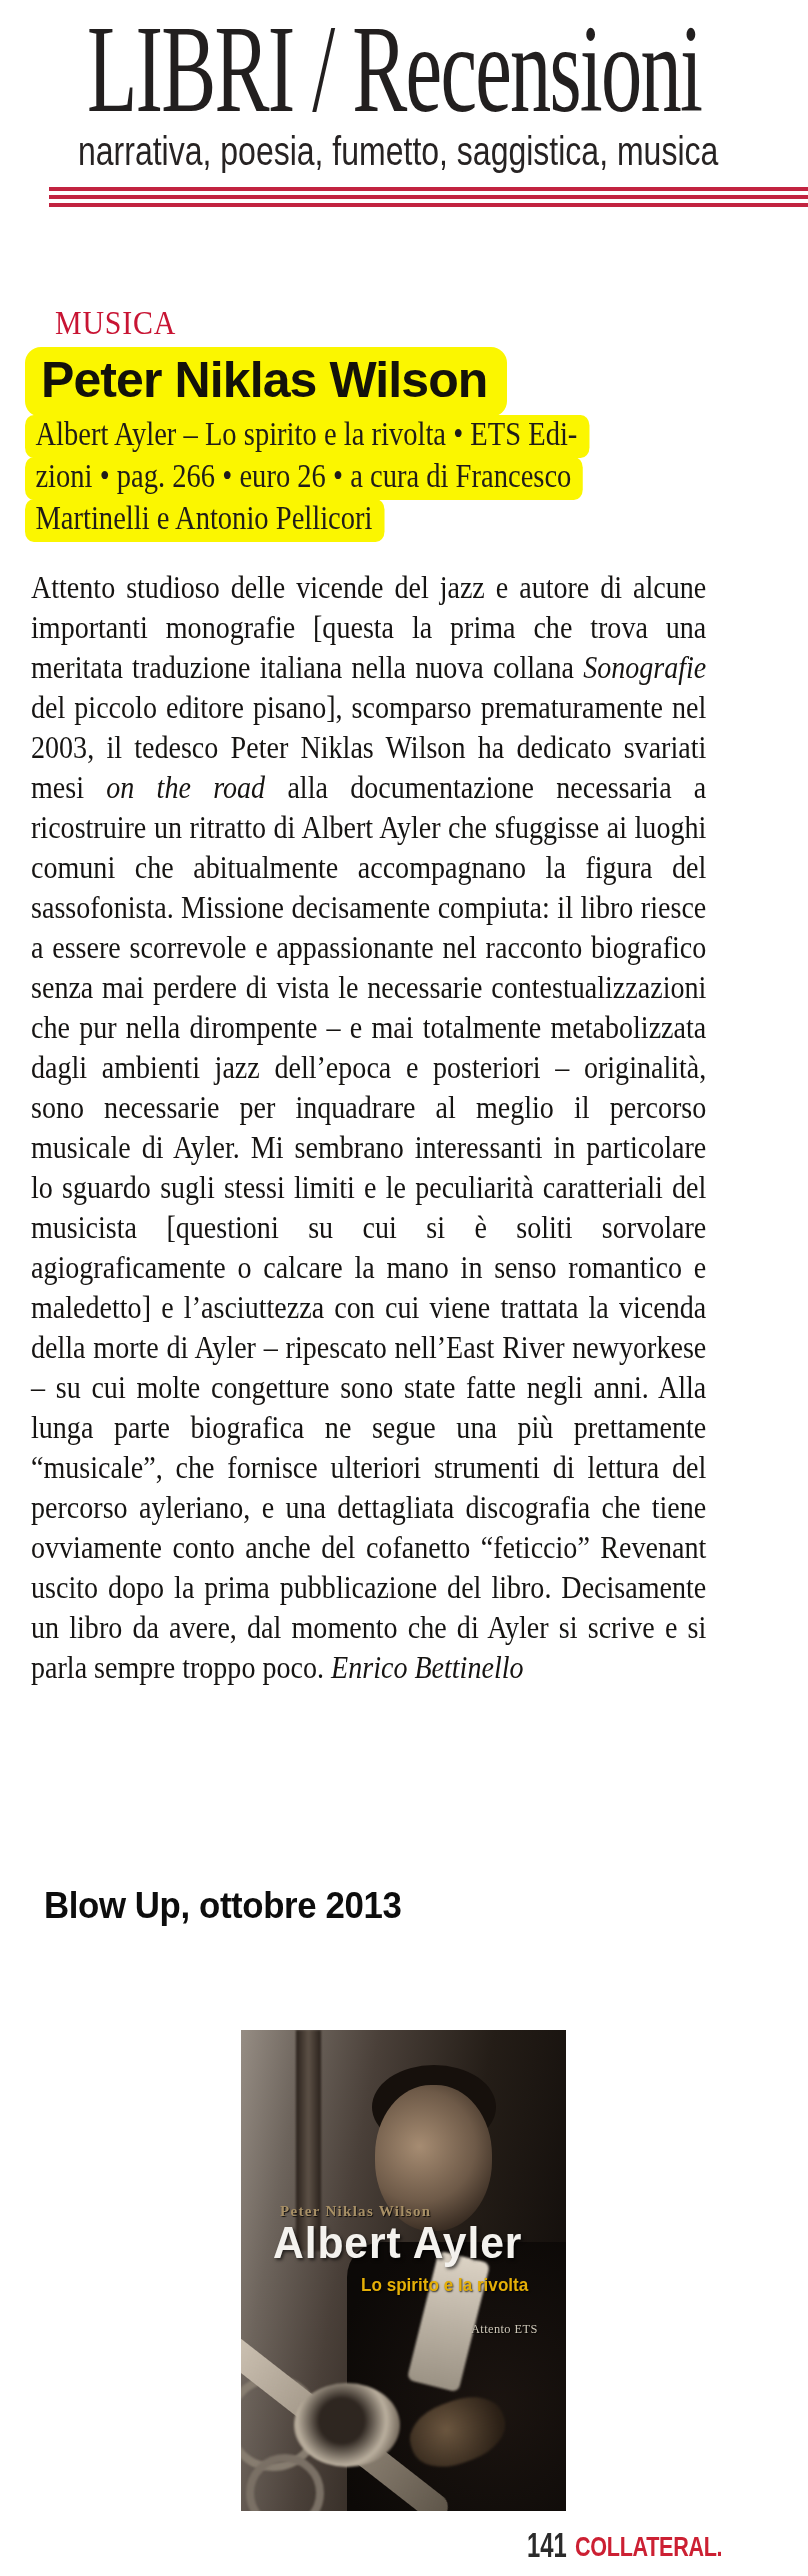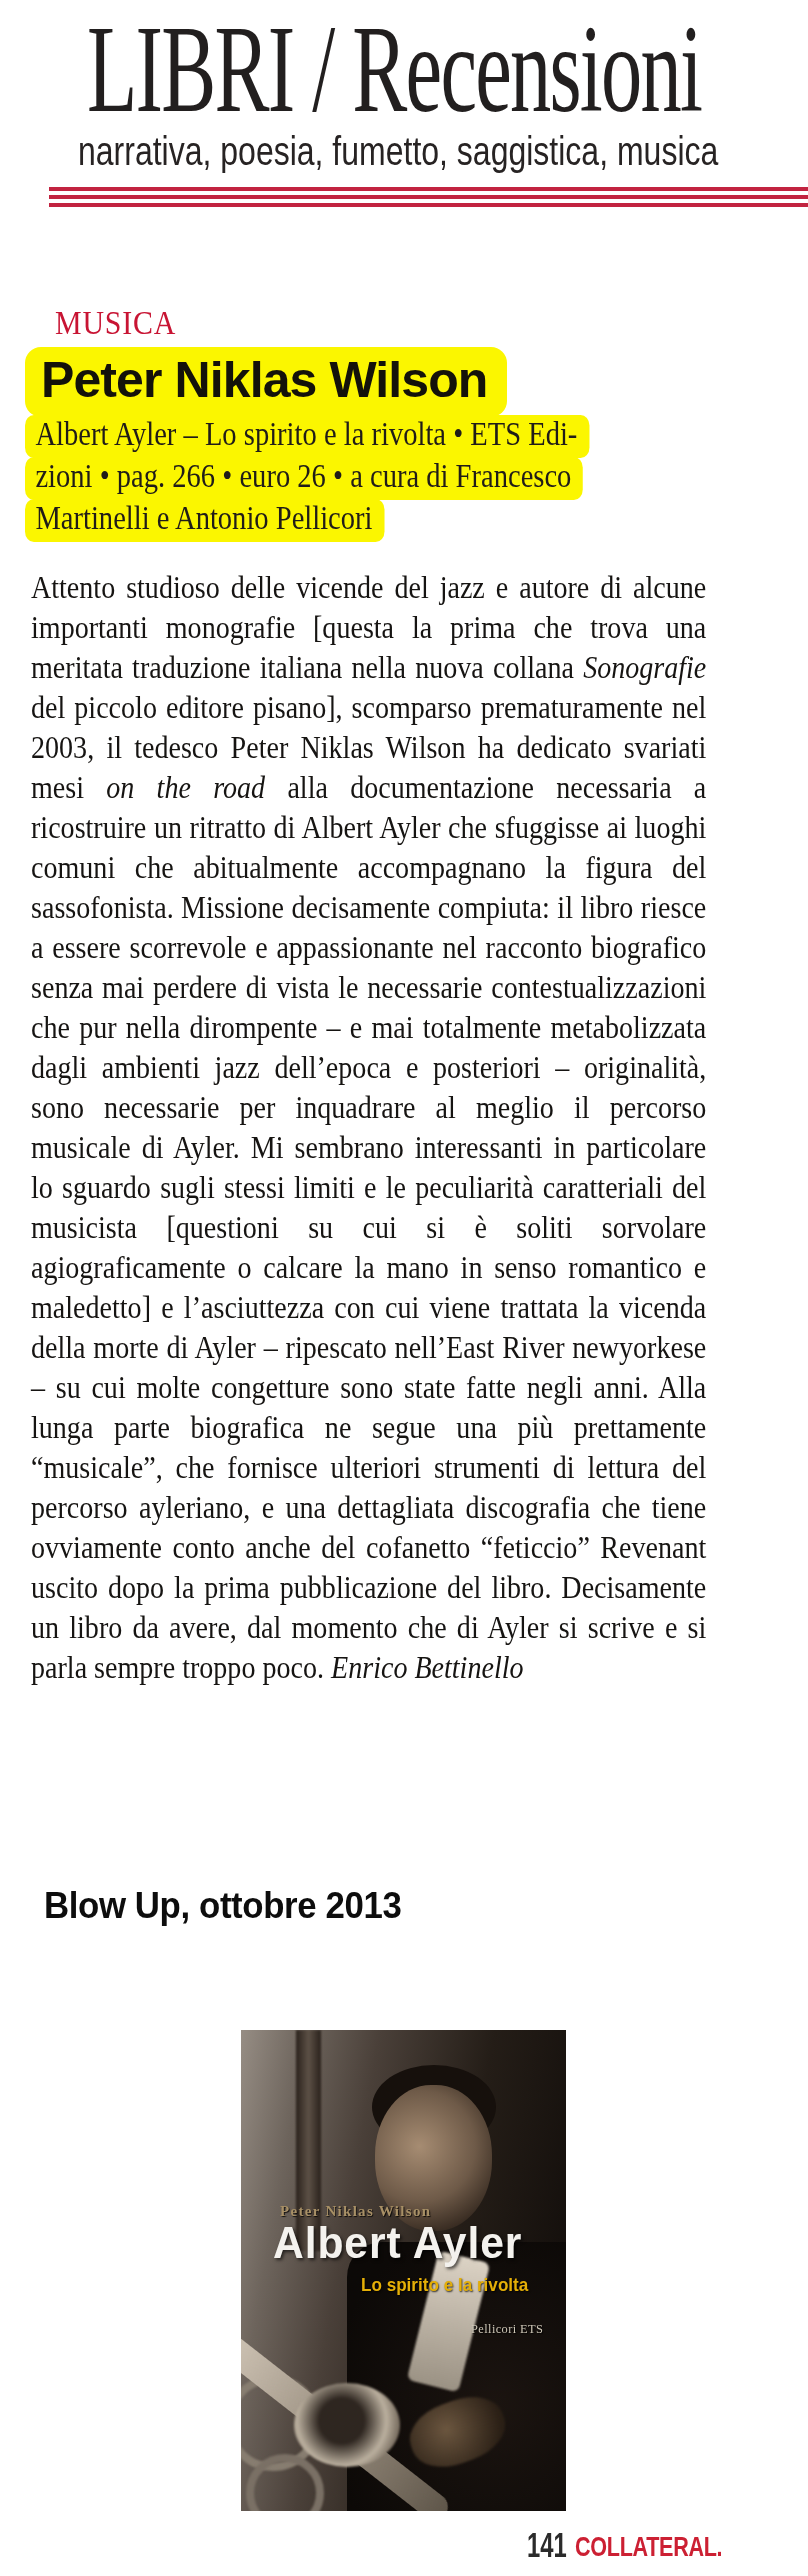--- a/index.html
+++ b/index.html
@@ -198,20 +198,20 @@
     <div class="cover-hair"></div>
     <div class="cover-head"></div>
     <div class="cover-suit"></div>
     <div class="cover-shirt"></div>
     <div class="cover-sax-tube"></div>
     <div class="cover-sax-bell"></div>
     <div class="cover-hand"></div>
     <div class="cover-author">Peter Niklas Wilson</div>
     <div class="cover-title">Albert Ayler</div>
     <div class="cover-subtitle">Lo spirito e la rivolta</div>
-    <div class="cover-publisher">Pellicori ETS</div>
+    <div class="cover-publisher">Attento ETS</div>
   </div>
 
   <div class="footer-pagenum">141</div>
   <div class="footer-magazine">COLLATERAL.</div>
 
 </div>
 
 
 </body></html>

